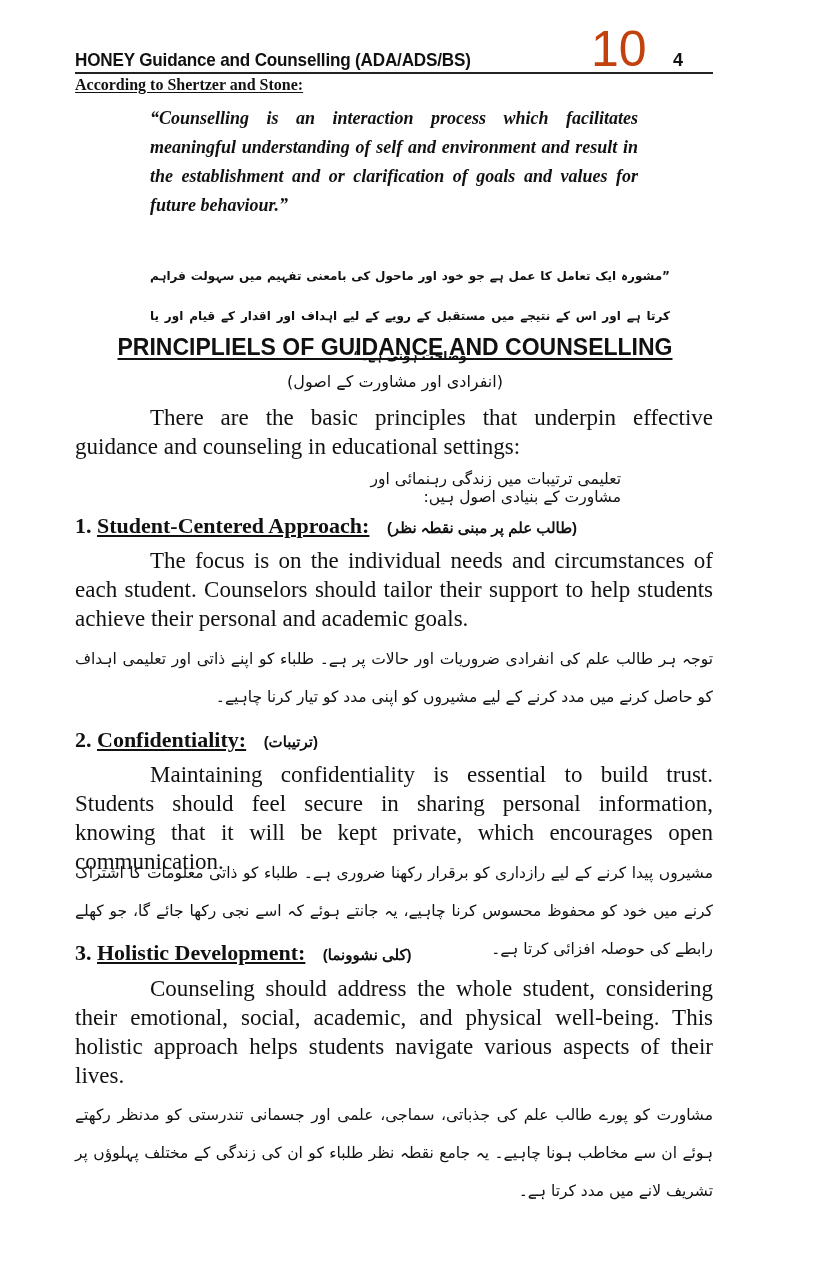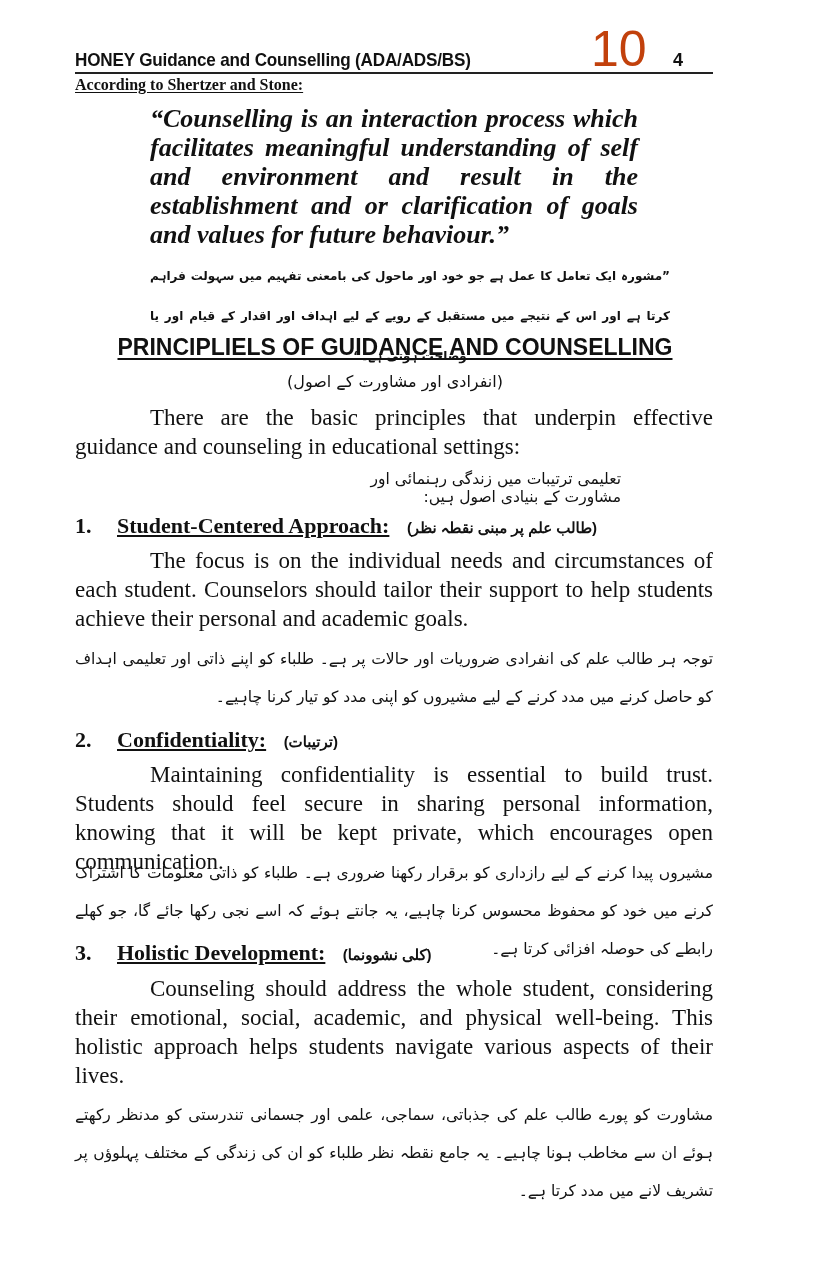--- a/index.html
+++ b/index.html
@@ -61,21 +61,21 @@
       text-decoration: underline;
       text-underline-offset: 2px;
       white-space: nowrap;
     }
     .quote {
       left: 150px; top: 104px;
       width: 488px;
       font-family: "Liberation Serif", serif;
       font-weight: bold;
       font-style: italic;
-      font-size: 26px;
+      font-size: 18px;
       line-height: 29px;
       text-align: justify;
     }
     .urdu {
       font-family: "DejaVu Sans", sans-serif;
       direction: rtl;
       unicode-bidi: embed;
       color: #111;
     }
     .urdu-quote {
@@ -124,21 +124,20 @@
     .section-heading {
       left: 75px;
       font-family: "Liberation Serif", serif;
       font-weight: bold;
       font-size: 22px;
       white-space: nowrap;
     }
     .section-heading .u {
       text-decoration: underline;
       text-underline-offset: 2px;
-      margin-left: 20px;
     }
     .section-heading .urdu-tag {
       font-family: Liberation Sans, sans-serif;
       font-size: 15px;
       margin-left: 12px;
       direction: rtl;
       unicode-bidi: isolate;
     }
   </style>
 </head>

